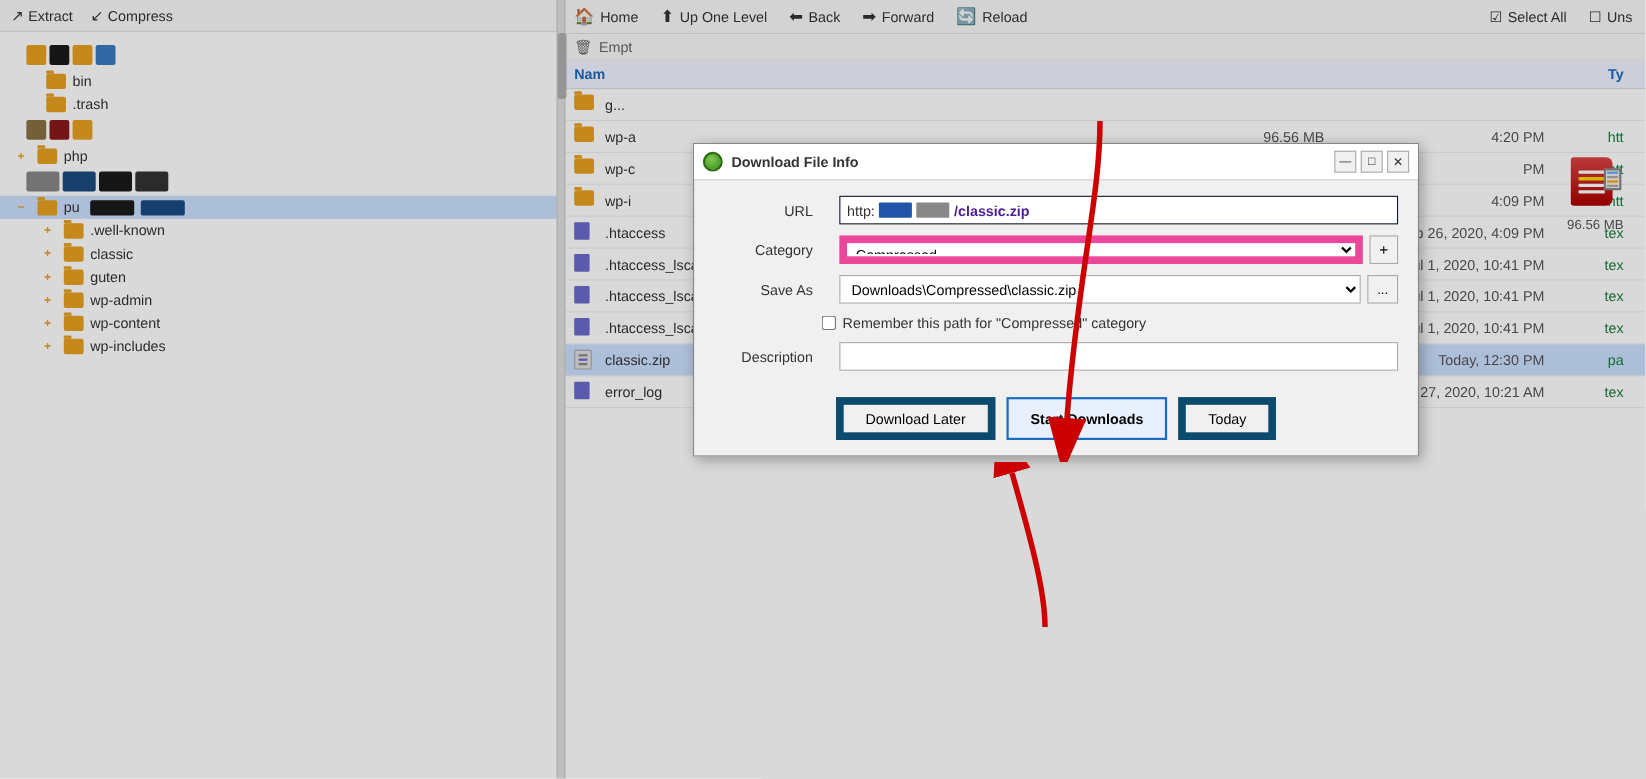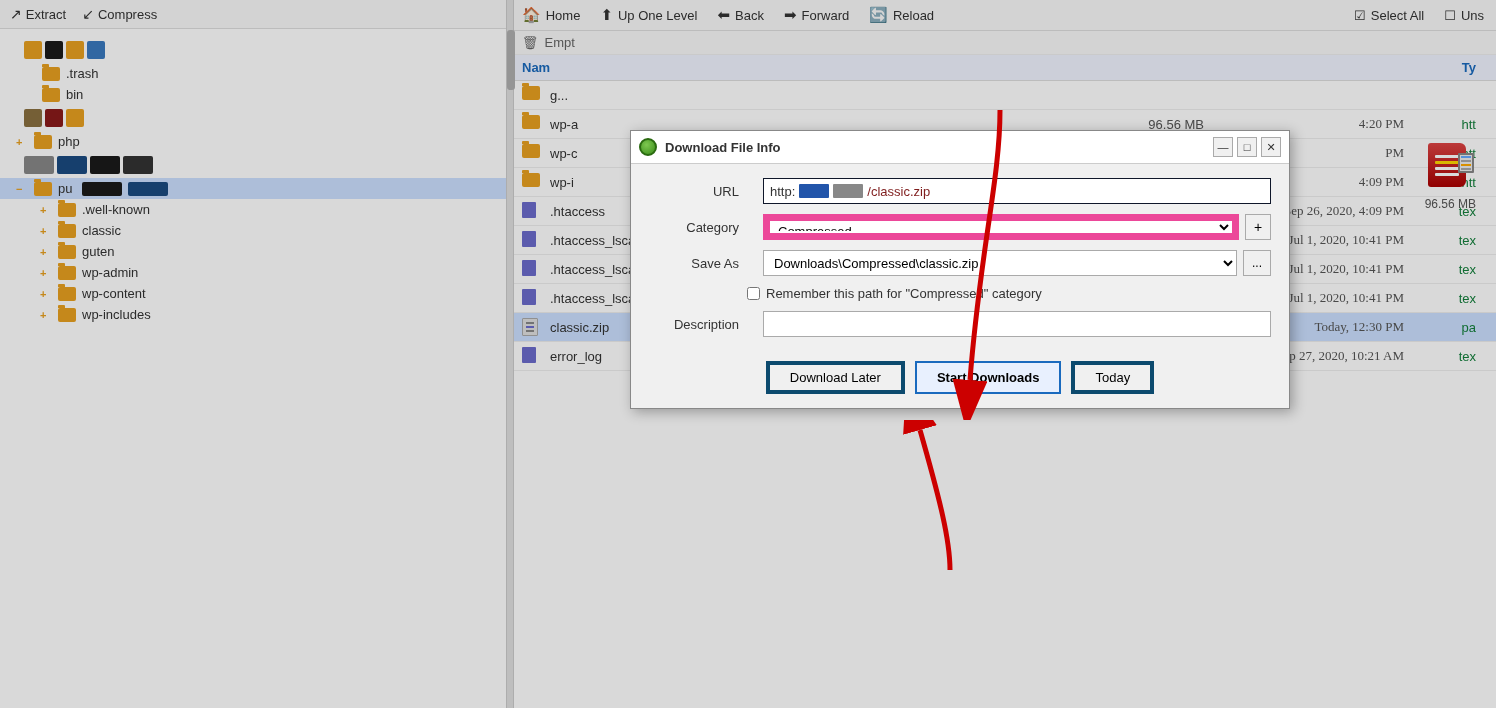--- a/index.html
+++ b/index.html
@@ -119,21 +119,21 @@
       cursor: pointer;
       gap: 0;
     }
     .file-row.selected { background: #cce0ff; }
     .file-row .file-icon { width: 20px; height: 18px; margin-right: 8px; flex-shrink: 0; position: relative; }
     .folder-ico { background: #e8a020; border-radius: 2px; width: 18px; height: 14px; position: relative; }
     .folder-ico::before { content: ''; position: absolute; top: -3px; left: 0; width: 7px; height: 3px; background: #e8a020; border-radius: 1px 1px 0 0; }
     .file-ico-doc { background: #6b6bcc; border-radius: 1px; width: 14px; height: 16px; }
     .file-row .file-name { flex: 1; font-size: 13px; color: #333; }
     .file-row .file-size { width: 120px; text-align: right; font-size: 13px; color: #555; }
-    .file-row .file-date { width: 200px; text-align: right; font-size: 13px; color: #555; font-family: Liberation Serif, serif; }
+    .file-row .file-date { width: 200px; text-align: right; font-size: 13px; color: #555; }
     .file-row .file-type { width: 80px; text-align: right; font-size: 13px; color: #15803d; padding-right: 8px; }
     .preview-btn {
       padding: 4px 14px;
       background: #f0f0f0;
       border: 1px solid #aaa;
       border-radius: 2px;
       font-size: 12px;
       cursor: pointer;
       white-space: nowrap;
     }
@@ -293,21 +293,21 @@
     }
     .modal-footer {
       display: flex;
       justify-content: center;
       gap: 10px;
       padding: 10px 18px 14px;
     }
     .footer-btn {
       padding: 5px 20px;
       background: #f0f0f0;
-      border: 4px solid #0c4a6e;
+      border: 7px solid #0c4a6e;
       font-size: 13px;
       cursor: pointer;
     }
     .footer-btn.primary {
       background: #e8f0fe;
       border: 2px solid #1a6abe;
       font-weight: bold;
     }
 
     
@@ -325,21 +325,21 @@
       background: #fff;
       display: flex;
       align-items: center;
       padding: 0 6px;
       gap: 4px;
       font-size: 13px;
     }
     .url-http { color: #333; }
     .url-block1 { width: 30px; height: 14px; background: #2255aa; border-radius: 1px; }
     .url-block2 { width: 30px; height: 14px; background: #888; border-radius: 1px; }
-    .url-rest { color: #7f1d1d; }
+    .url-rest { color: #4c1d95; font-weight: bold; }
 
     
     .rar-icon-wrap {
       width: 48px;
       height: 48px;
       position: relative;
     }
     .rar-book {
       width: 38px;
       height: 44px;
@@ -392,27 +392,27 @@
     <div class="swatch-row">
       <div class="swatch" style="background:#e8a020;"></div>
       <div class="swatch" style="background:#1a1a1a;"></div>
       <div class="swatch" style="background:#e8a020;"></div>
       <div class="swatch" style="background:#3a7abf;"></div>
     </div>
 
     <div class="tree-item depth1">
       <span class="expander"></span>
       <span class="folder-icon"></span>
-      <span>.trash</span>
+      <span>bin</span>
     </div>
 
     <div class="tree-item depth1">
       <span class="expander"></span>
       <span class="folder-icon"></span>
-      <span>bin</span>
+      <span>.trash</span>
     </div>
 
     <div class="swatch-row">
       <div class="swatch" style="background:#8a7040;"></div>
       <div class="swatch" style="background:#8a1a1a;"></div>
       <div class="swatch" style="background:#e8a020;"></div>
     </div>
 
     <div class="tree-item">
       <span class="expander" style="color:#e8a020;font-weight:bold;">+</span>

